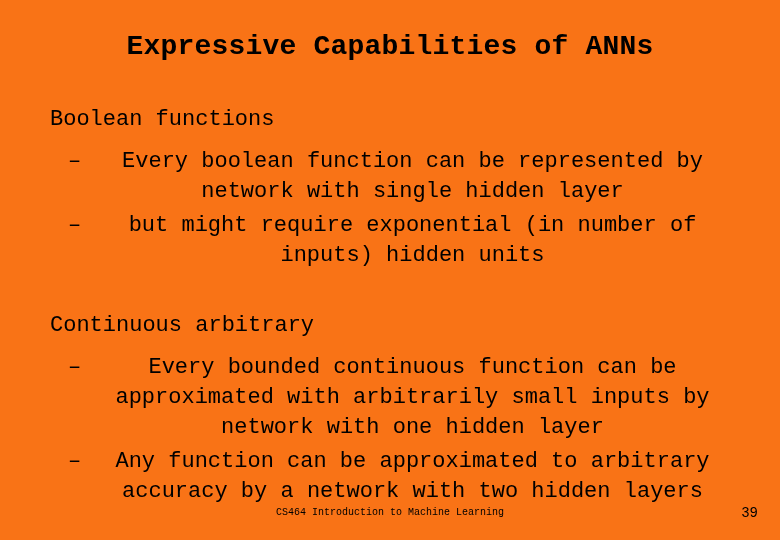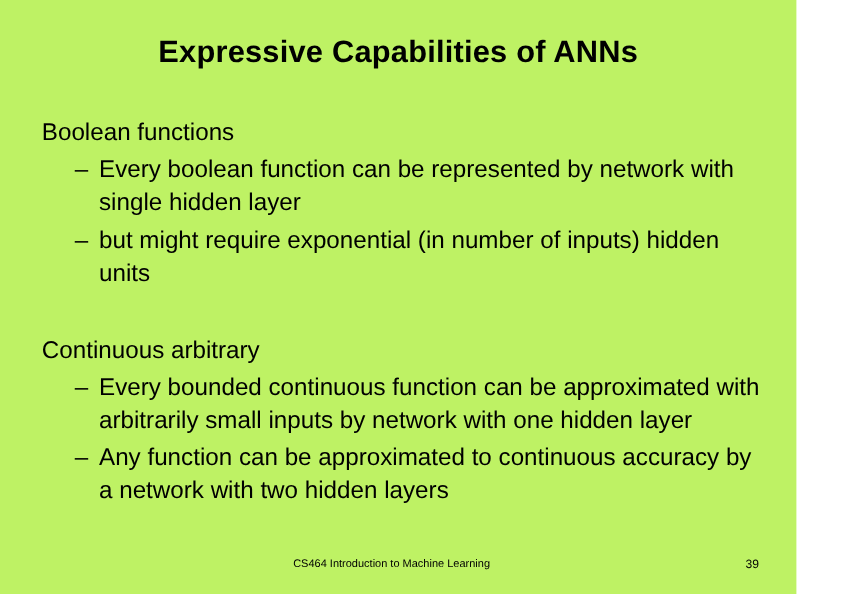--- a/index.html
+++ b/index.html
@@ -2,79 +2,80 @@
 <html><head>
 <meta charset="utf-8">
 <style>
   html, body {
     margin: 0;
     padding: 0;
     background: #ffffff;
   }
   .slide {
     position: relative;
-    width: 724px;
+    width: 780px;
     height: 540px;
-    background: #bef264;
+    background: #f97316;
     color: #000000;
-    font-family: Liberation Sans, sans-serif;
+    font-family: Liberation Mono, monospace;
     overflow: hidden;
   }
   .title {
     margin: 0;
     padding-top: 30px;
     text-align: center;
     font-size: 28px;
     line-height: 34px;
     font-weight: bold;
     letter-spacing: 0.2px;
   }
   .content {
     margin: 41px 30px 0 38px;
     font-size: 22px;
     line-height: 30px;
   }
   .section-header {
-    margin: 0;
+    margin: 12px;
     font-weight: normal;
     font-size: 22px;
     line-height: 30px;
   }
   .section.second {
     margin-top: 40px;
   }
   .bullet {
     display: flex;
     margin-top: 4px;
     max-width: 700px;
   }
   .marker {
     flex: 0 0 22px;
     margin-left: 30px;
     text-align: left;
   }
   .bullet-text {
     flex: 1 1 auto;
     max-width: 645px;
+    text-align: center;
   }
   .footer {
     position: absolute;
     left: 0;
-    right: 12px;
+    right: 0;
     top: 506px;
     text-align: center;
     font-size: 10px;
     line-height: 14px;
     color: #000000;
   }
   .page {
     position: absolute;
     right: 22px;
     top: 0;
-    font-size: 11px;
+    font-size: 14px;
   }
 </style>
 </head>
 <body>
 
 <div class="slide">
 
   <h1 class="title">Expressive Capabilities of ANNs</h1>
 
   <div class="content">
@@ -92,21 +93,21 @@
     </div>
 
     <div class="section second">
       <p class="section-header">Continuous arbitrary</p>
       <div class="bullet">
         <span class="marker">–</span>
         <span class="bullet-text">Every bounded continuous function can be approximated with arbitrarily small inputs by network with one hidden layer</span>
       </div>
       <div class="bullet">
         <span class="marker">–</span>
-        <span class="bullet-text">Any function can be approximated to continuous accuracy by a network with two hidden layers</span>
+        <span class="bullet-text">Any function can be approximated to arbitrary accuracy by a network with two hidden layers</span>
       </div>
     </div>
 
   </div>
 
   <div class="footer">
     <span class="course">CS464 Introduction to Machine Learning</span>
     <span class="page">39</span>
   </div>
 

